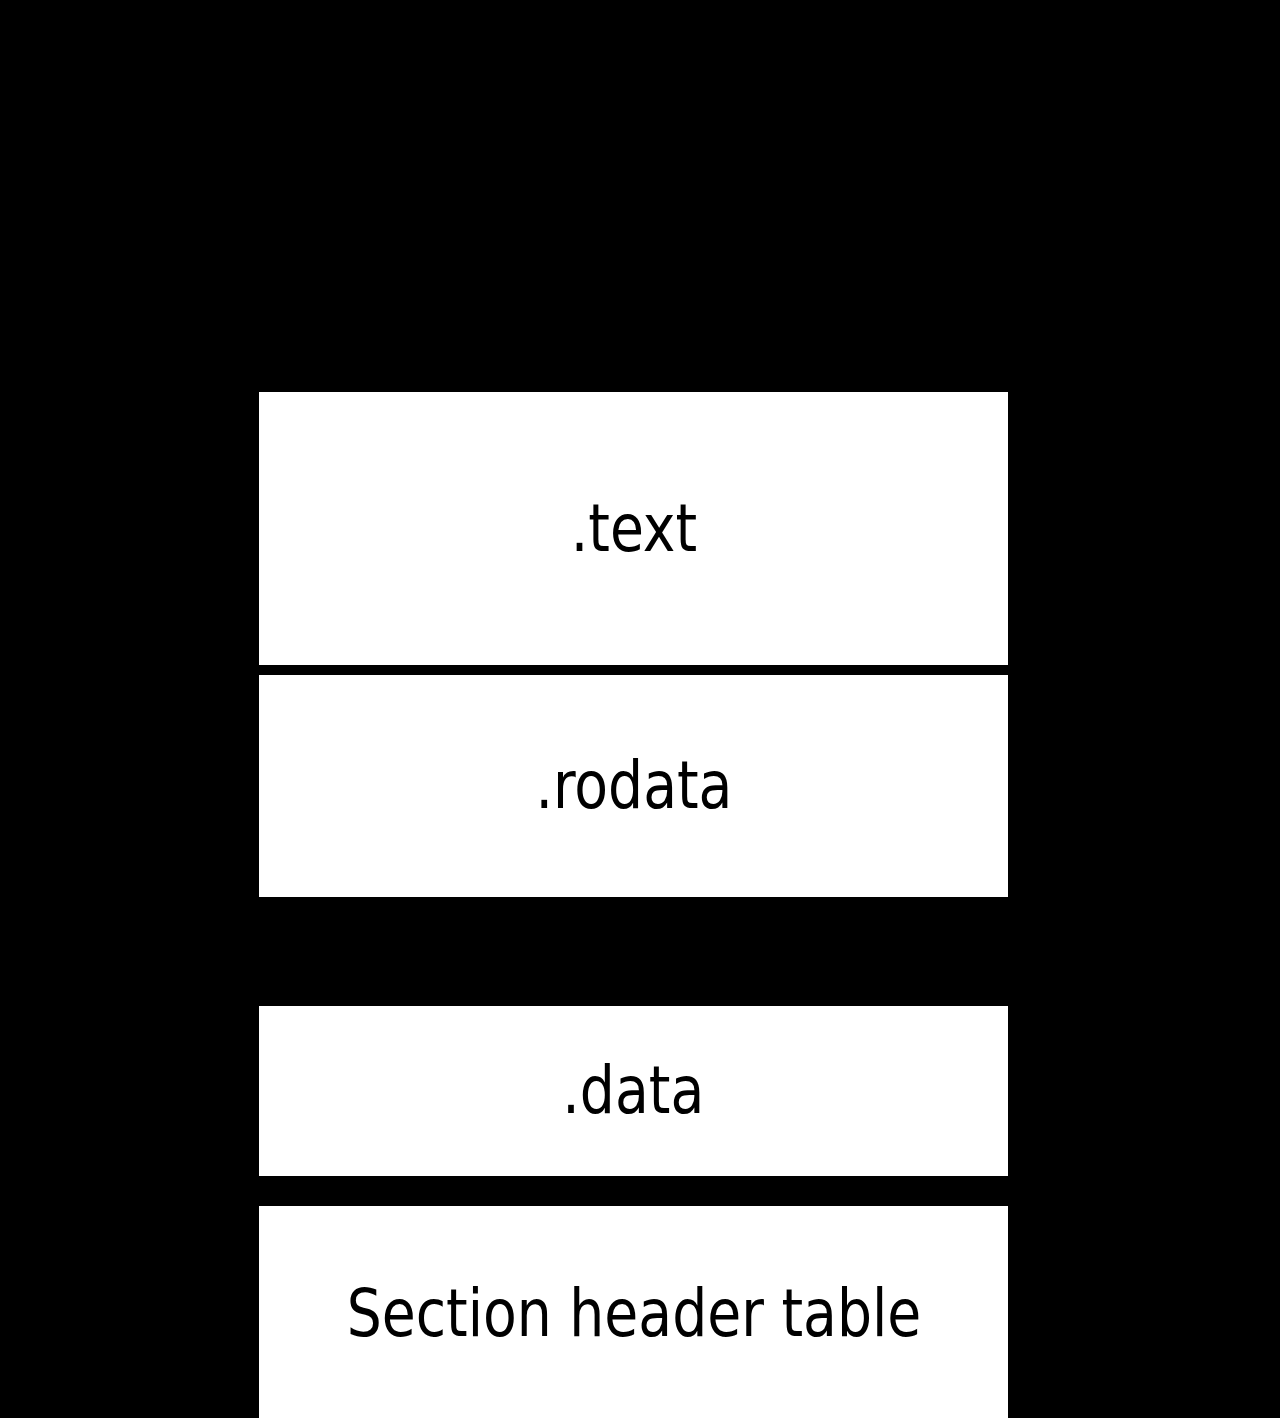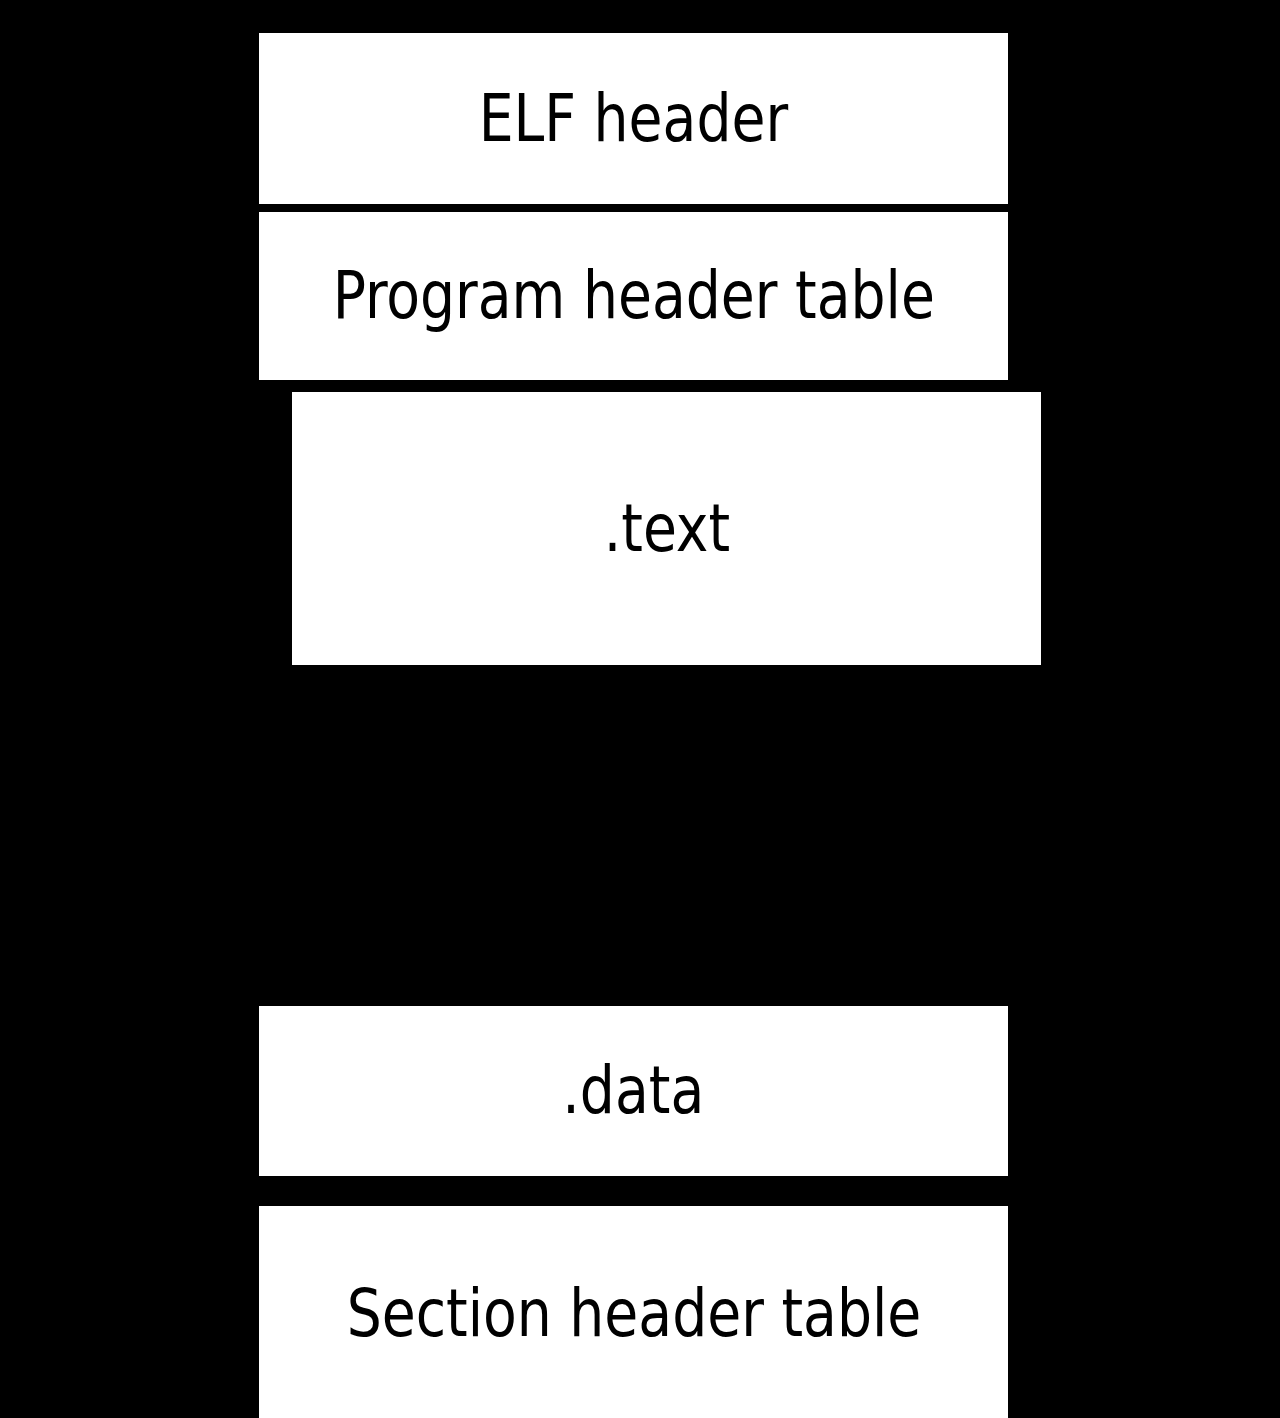--- a/index.html
+++ b/index.html
@@ -36,52 +36,49 @@
     letter-spacing: 0px;
     color: #000000;
     white-space: nowrap;
     font-stretch: condensed;
     transform: scaleX(0.93);
     transform-origin: center center;
   }
   
   #box-elf-header        { top: 33px;   height: 171px; }
   #box-program-header    { top: 212px;  height: 168px; }
-  #box-text              { top: 392px;  height: 273px; margin-left: 33px; }
+  #box-text              { top: 392px;  height: 273px; }
   #box-rodata            { top: 675px;  height: 222px; }
   #box-data              { top: 1006px; height: 170px; }
   #box-section-header    { top: 1206px; height: 216px; }
 
   
   .gap-region {
     position: absolute;
     left: 259px;
     width: 749px;
     top: 897px;
     height: 109px;
     background: #000000;
   }
 </style>
 </head>
 <body>
 
 <div id="diagram">
 
-  <div class="elf-box" id="box-elf-header">
-    <span class="box-label">ELF header</span>
-  </div>
 
-  <div class="elf-box" id="box-program-header">
-    <span class="box-label">Program header table</span>
-  </div>
 
   <div class="elf-box" id="box-text">
     <span class="box-label">.text</span>
   </div>
 
+  <div class="elf-box" id="box-rodata">
+    <span class="box-label">.rodata</span>
+  </div>
 
   <div class="gap-region"></div>
 
   <div class="elf-box" id="box-data">
     <span class="box-label">.data</span>
   </div>
 
   <div class="elf-box" id="box-section-header">
     <span class="box-label">Section header table</span>
   </div>

